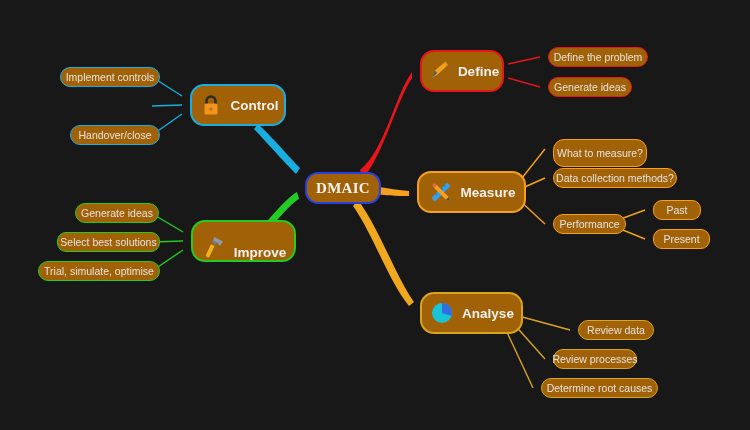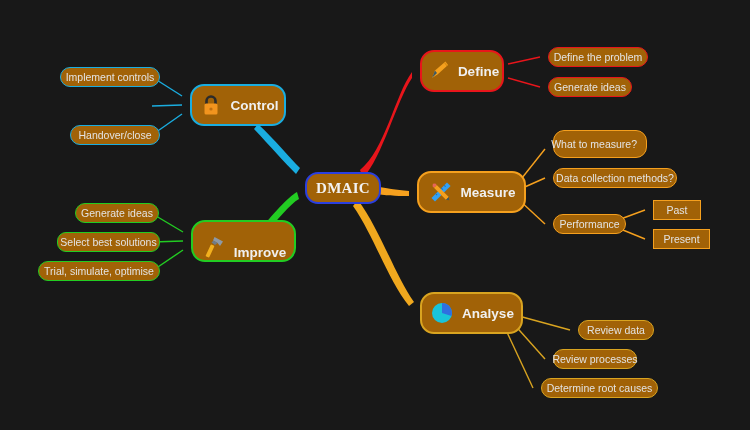--- a/index.html
+++ b/index.html
@@ -53,21 +53,21 @@
     border-width: 1.4px;
     border-style: solid;
     border-radius: 11px;
     font-size: 10.5px;
     color: #e3e3e3;
     padding: 0 9px;
   }
   .node-sub {
     border-width: 1.4px;
     border-style: solid;
-    border-radius: 0;
+    border-radius: 9px;
     font-size: 10.5px;
     color: #e3e3e3;
     padding: 0 9px;
     justify-content: center;
   }
   .icon {
     display: inline-flex;
     align-items: center;
     justify-content: center;
     flex: 0 0 auto;
@@ -160,21 +160,21 @@
         </g>
         <g transform="rotate(-45 13 13)">
           <rect x="11" y="5" width="4" height="17" fill="#f5a01e"></rect>
           <path d="M11 5 h4 v-2 l-2 -1.5 l-2 1.5 Z" fill="#e8655a"></path>
           <path d="M11 22 l2 2.5 l2 -2.5 Z" fill="#3e5a66"></path>
         </g>
       </svg>
     </span>
     <span>Measure</span>
   </div>
-  <div class="node node-leaf" id="leaf-m0" style="left: 545px; top: 130px; width: 94px; height: 28px; border-color: rgb(245, 160, 30); justify-content: flex-end;">
+  <div class="node node-leaf" id="leaf-m0" style="left: 545px; top: 139px; width: 94px; height: 28px; border-color: rgb(245, 160, 30);">
     <span>What to measure?</span>
   </div>
   <div class="node node-leaf" id="leaf-m1" style="left: 545px; top: 168px; width: 124px; height: 20px; border-color: rgb(245, 160, 30);">
     <span>Data collection methods?</span>
   </div>
   <div class="node node-leaf" id="leaf-m2" style="left: 545px; top: 214px; width: 73px; height: 20px; border-color: rgb(245, 160, 30);">
     <span>Performance</span>
   </div>
   <div class="node node-sub" id="leaf-m2a" style="left: 645px; top: 200px; width: 48px; height: 20px; border-color: rgb(245, 160, 30);">
     <span>Past</span>

